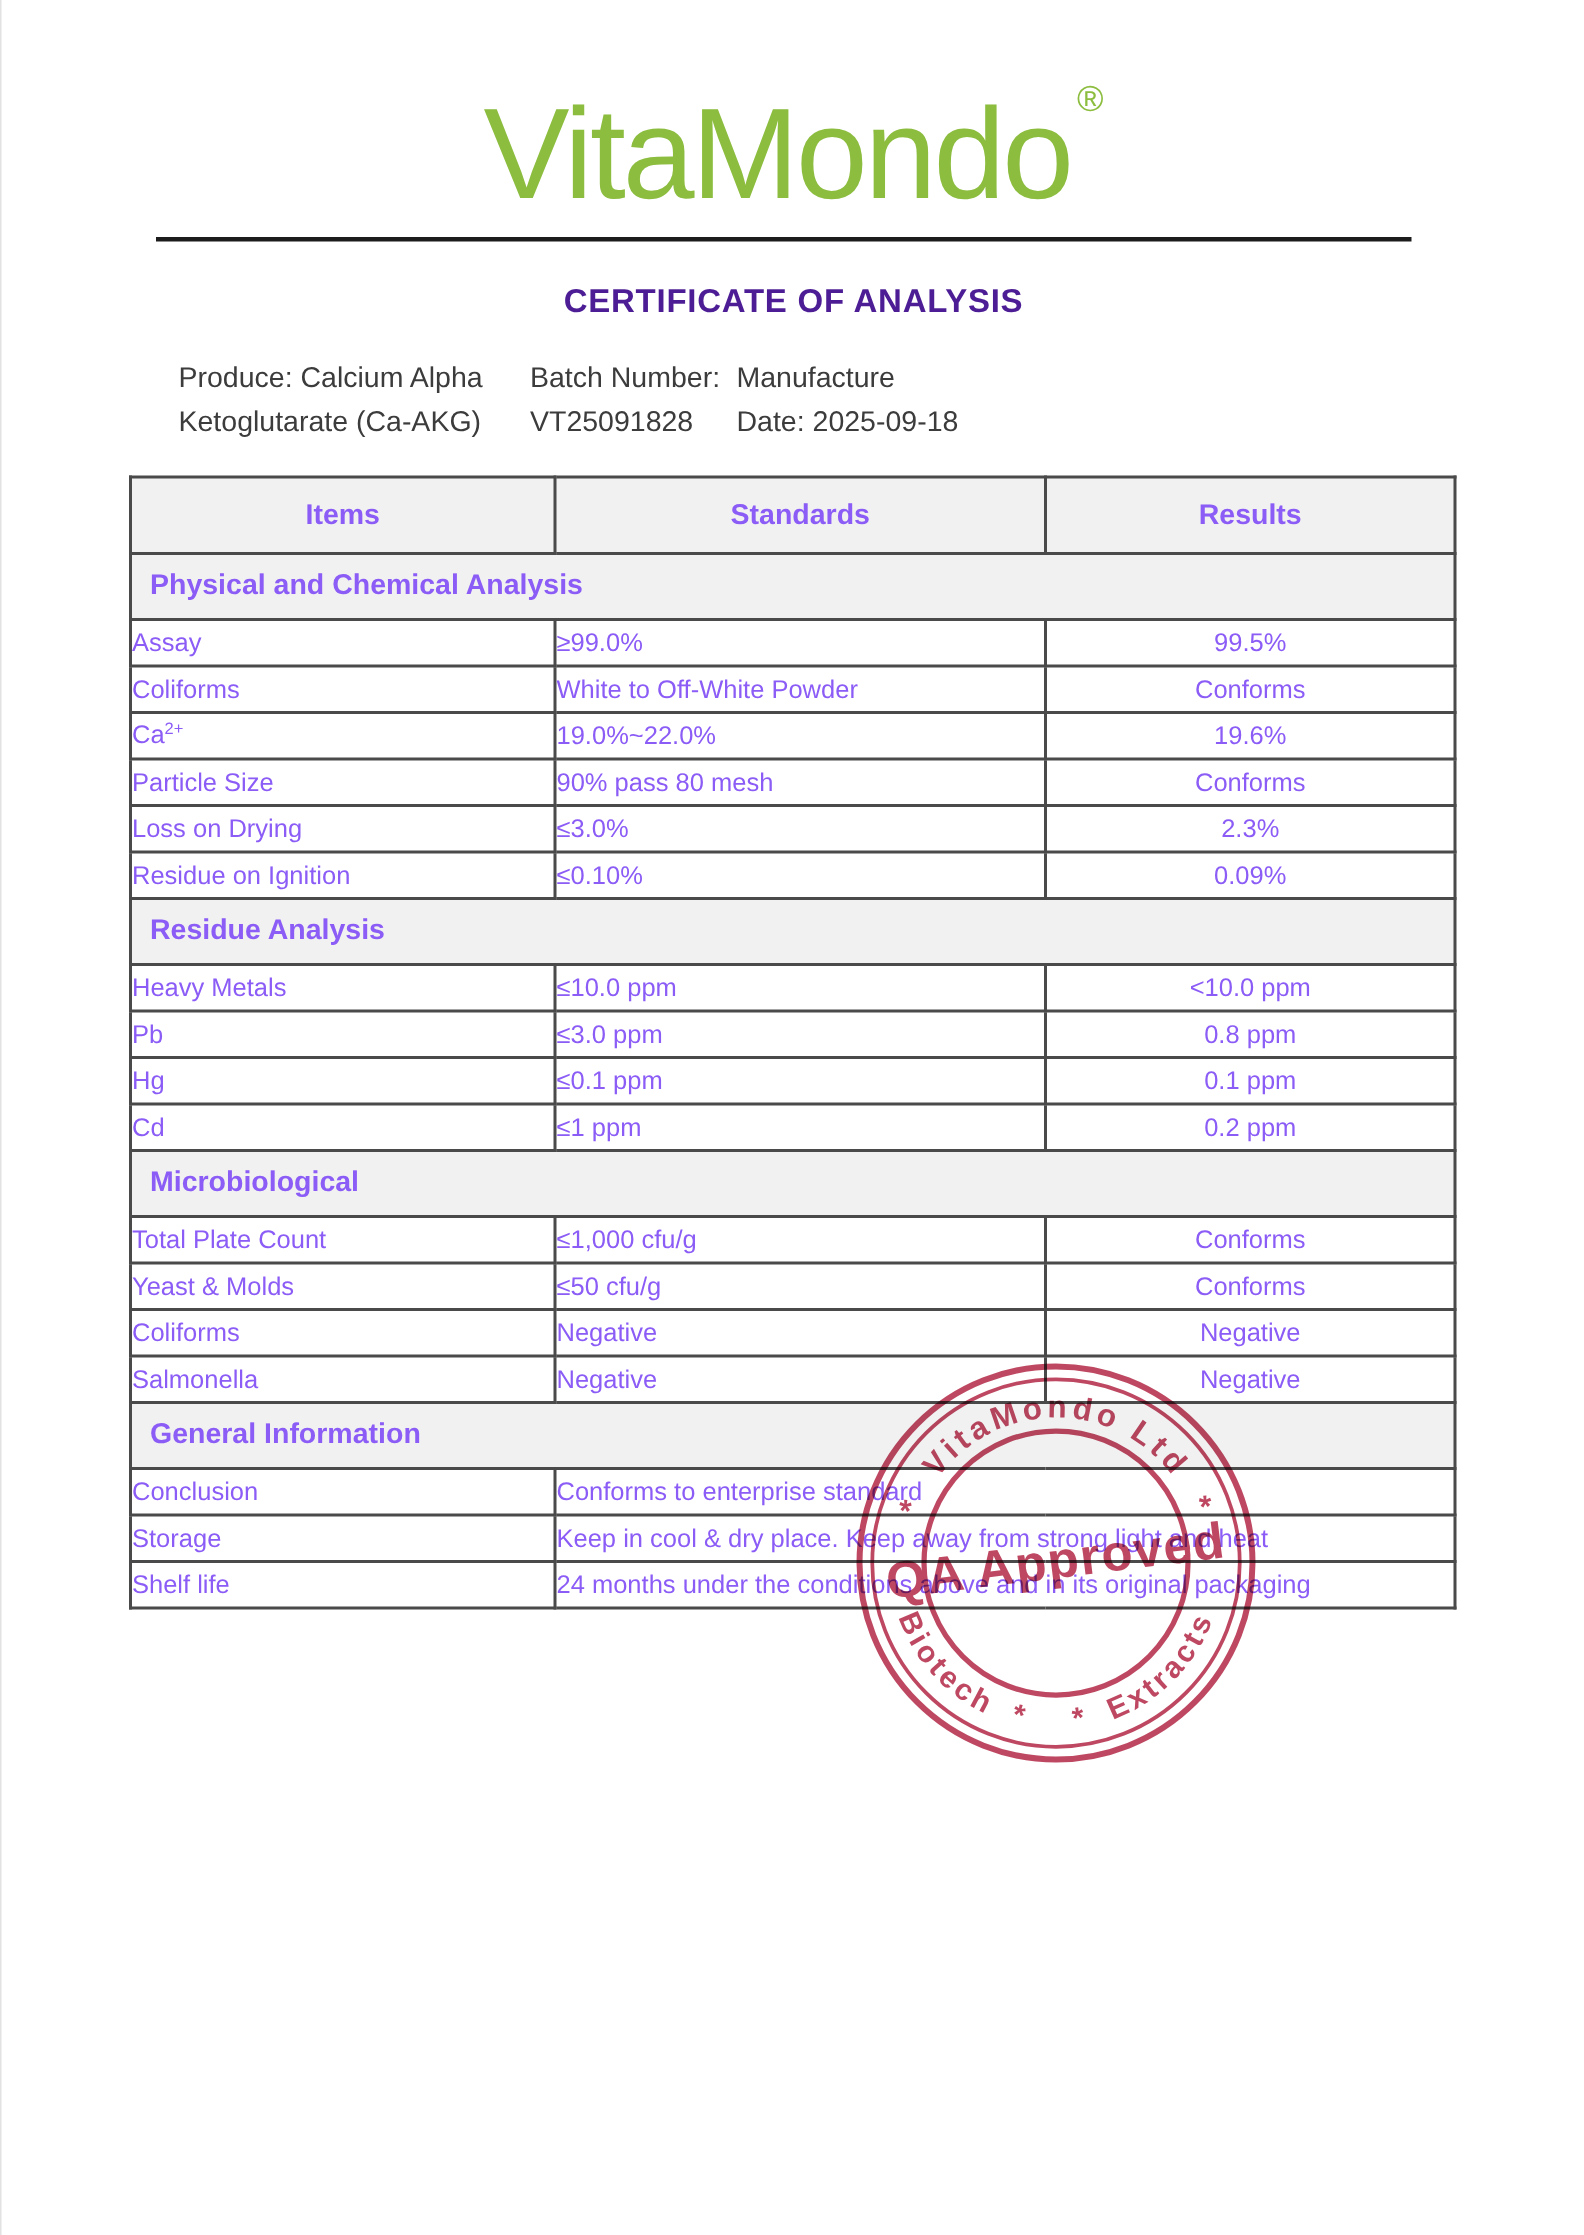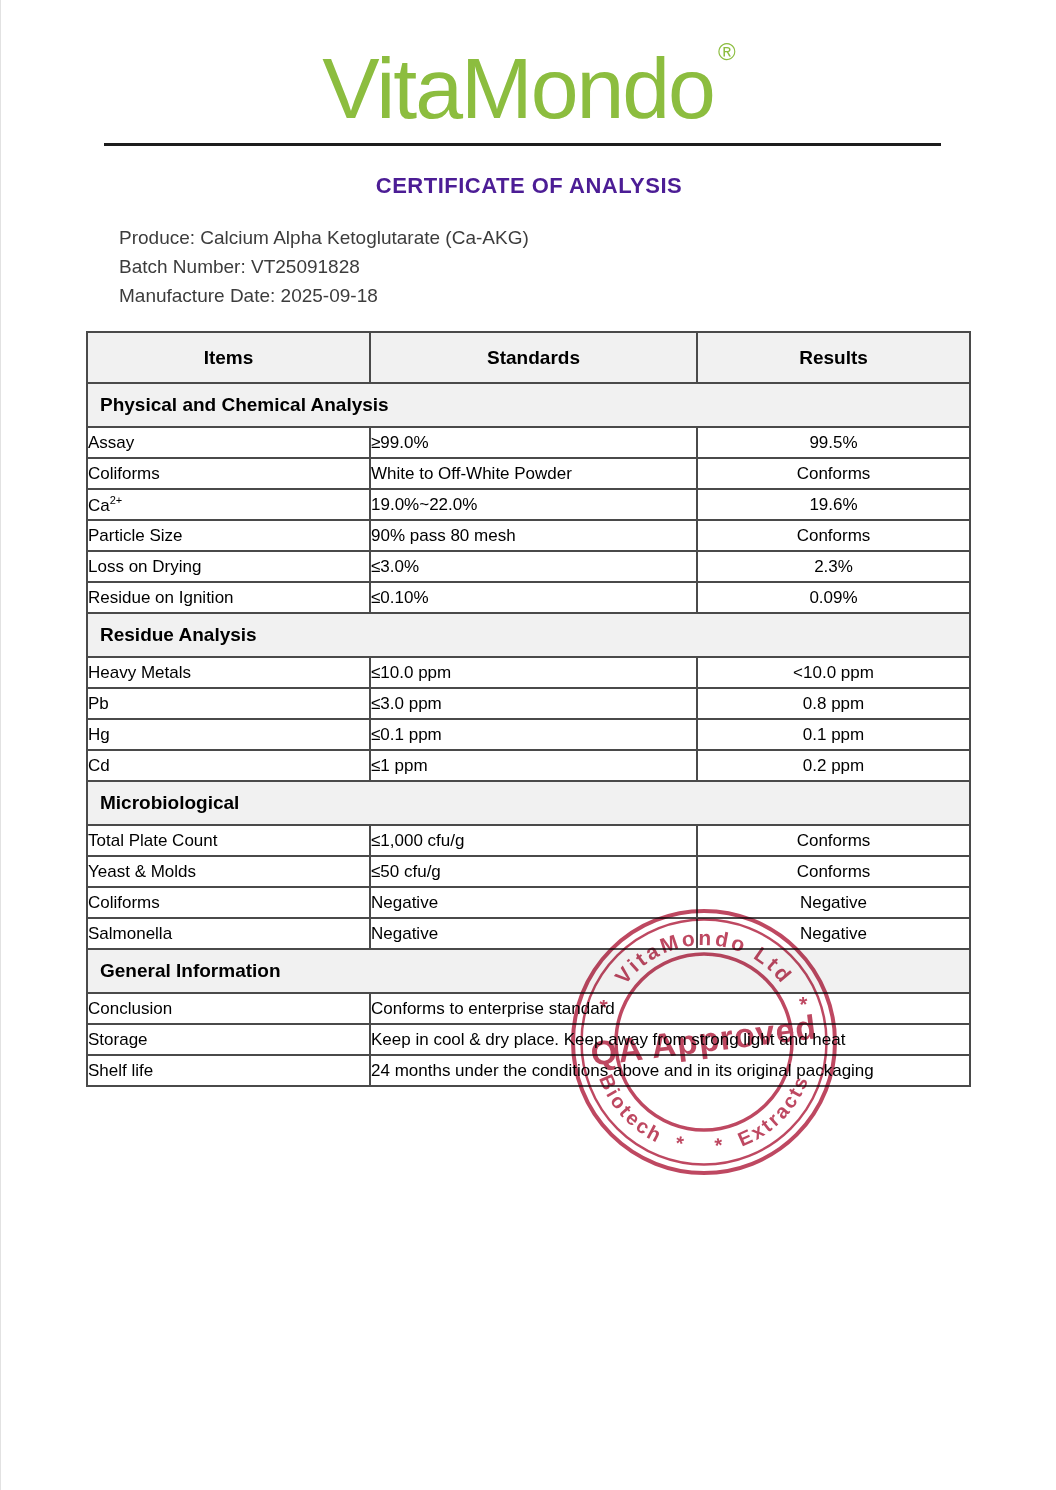--- a/index.html
+++ b/index.html
@@ -8,21 +8,21 @@
     width:1056px;height:1490px;
     background:#ffffff;
     font-family:"Liberation Sans","DejaVu Sans",sans-serif;
     color:#3d3d3d;
     position:relative;
     overflow:hidden;
     border-left:1px solid #e2e2e2;
   }
   
   .logo-wrap{
-    padding-top:40px;
+    padding-top:55px;
     text-align:center;
     line-height:1;
   }
   .logo{
     font-size:86px;
     letter-spacing:-2px;
     color:var(--brand-green,#8cbd3f);
     font-weight:normal;
   }
   .logo sup{
@@ -44,37 +44,37 @@
     color:#4c1d95;
     letter-spacing:0.5px;
   }
   
   .info{
     margin:24px 0 0 118px;
     display:flex;
     font-size:19px;
     color:#3c3c3c;
   }
-  .info-col{display:flex;flex-direction:column;}
+  .info-col{display:flex;flex-direction:row;}
   .info-col.left{width:520px;}
   .info-line{line-height:29px;}
   
   table.coa{
     margin:21px 0 0 85px;
     width:883px;
     border-collapse:collapse;
     table-layout:fixed;
   }
   table.coa col.c1{width:283px;}
   table.coa col.c2{width:327px;}
   table.coa col.c3{width:273px;}
   table.coa th, table.coa td{
     border:2px solid #4a4a4a;
     padding:0;
-    color:#000000;
+    color:#8b5cf6;
   }
   table.coa th{
     height:49px;
     background:#f1f1f1;
     font-size:19px;
     font-weight:bold;
     text-align:center;
   }
   tr.section td{
     height:42px;

